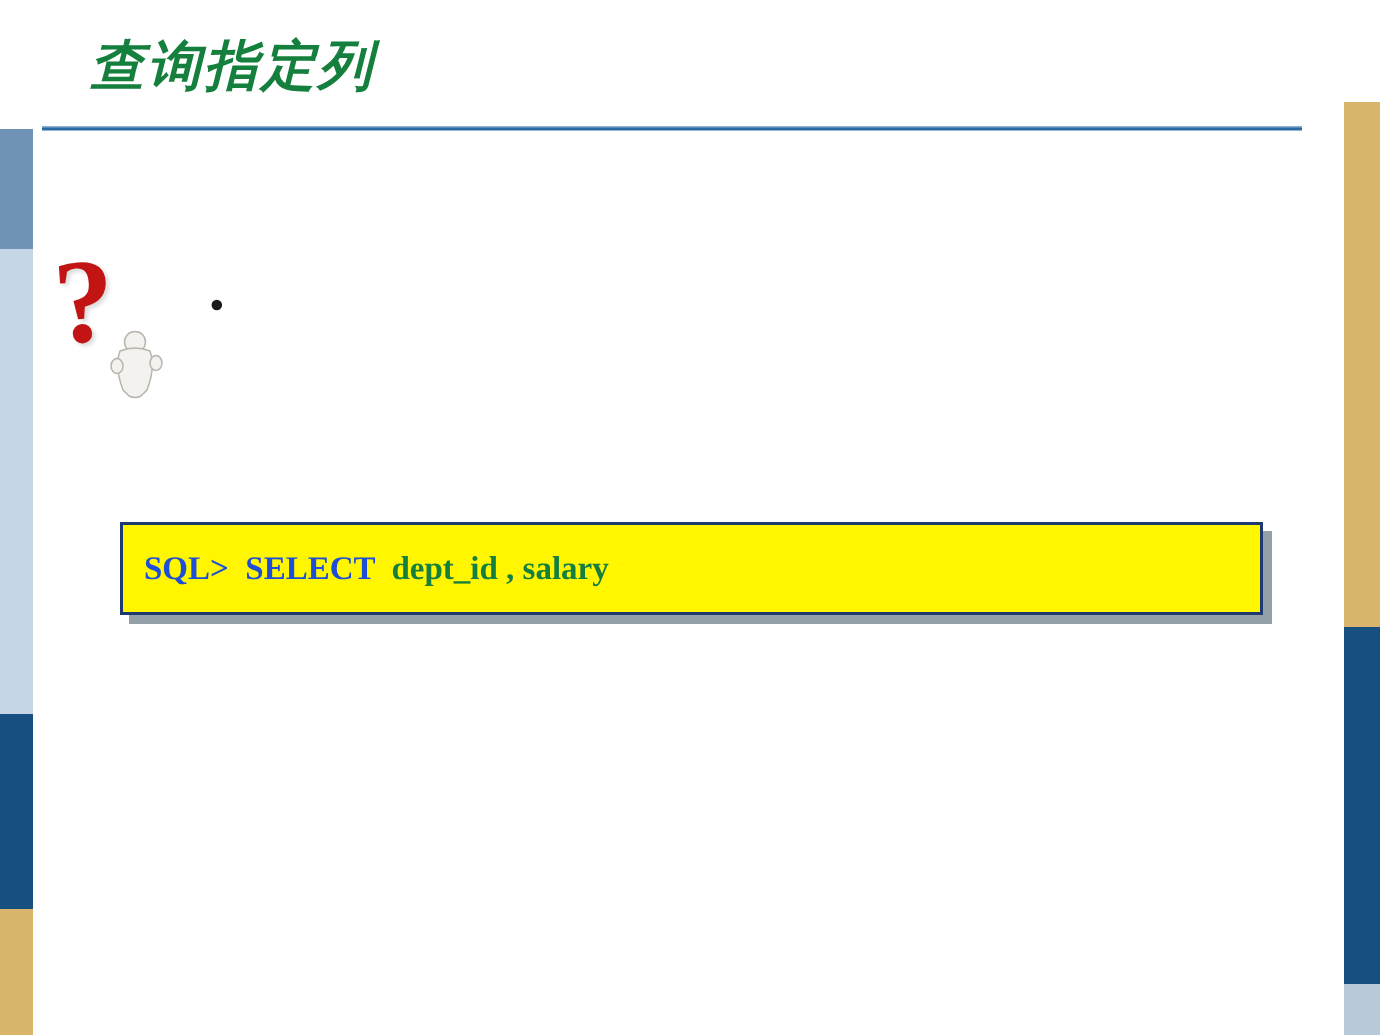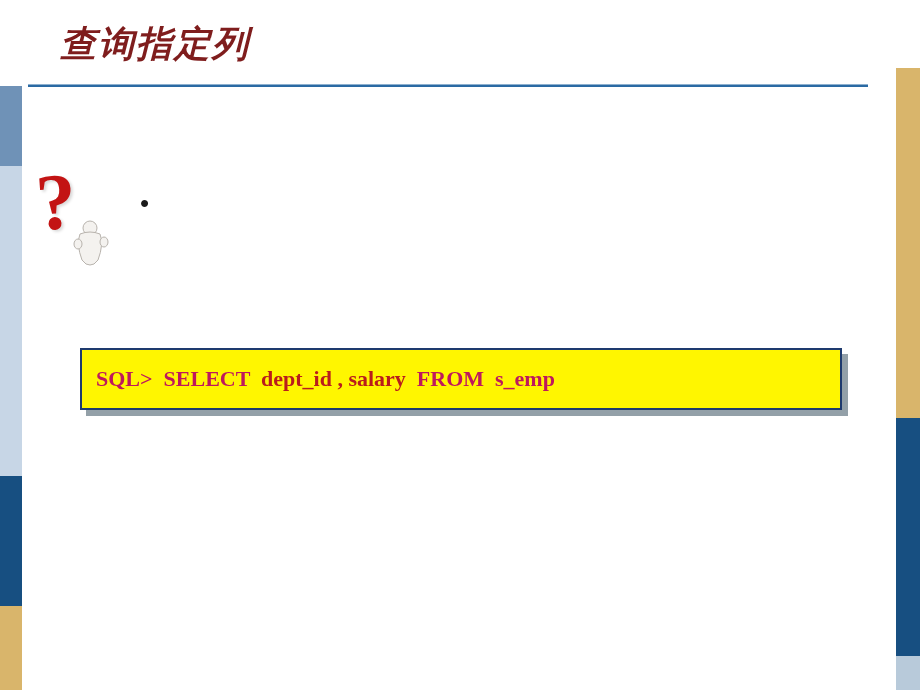--- a/index.html
+++ b/index.html
@@ -45,21 +45,21 @@
     .right-bar .seg3 { background: #b8cada; height: 34px; }
 
     
     .title {
       position: absolute;
       left: 60px;
       top: 20px;
       font-size: 36px;
       font-weight: 700;
       font-style: italic;
-      color: #7f1d1d;
+      color: #15803d;
       letter-spacing: 2px;
     }
     .title-rule {
       position: absolute;
       left: 28px;
       top: 84px;
       width: 840px;
       height: 3px;
       background: #2b6aa3;
       border-top: 1px solid #8db0cf;
@@ -136,22 +136,22 @@
       border: 2px solid #1e3a6e;
       display: flex;
       align-items: center;
       padding-left: 14px;
       font-family: "Times New Roman", Times, serif;
       font-size: 22px;
       font-weight: 700;
       color: #1a2a5c;
       white-space: pre;
     }
-    .code-box .kw { color: #be185d; }
-    .code-box .cols { color: #b91c1c; }
+    .code-box .kw { color: #1d4ed8; }
+    .code-box .cols { color: #15803d; }
   </style>
 </head>
 <body>
 
 <div class="slide">
 
   <div class="left-bar">
     <div class="seg1"></div>
     <div class="seg2"></div>
     <div class="seg3"></div>
@@ -178,16 +178,16 @@
       <ellipse cx="34" cy="22" rx="4" ry="5" fill="#f4f2ef" stroke="#b8b3ad" stroke-width="1"></ellipse>
     </svg>
   </div>
 
   <div class="bullet-line">
     <span class="dot">•</span>
   </div>
 
   <div class="code-shadow"></div>
   <div class="code-box">
-    <span class="kw">SQL&gt;  </span><span class="kw">SELECT  </span><span class="cols">dept_id , salary</span><span class="kw">  FROM  s_emp</span>
+    <span class="kw">SQL&gt;  </span><span class="kw">SELECT  </span><span class="cols">dept_id , salary</span>
   </div>
 
 </div>
 
 </body></html>

